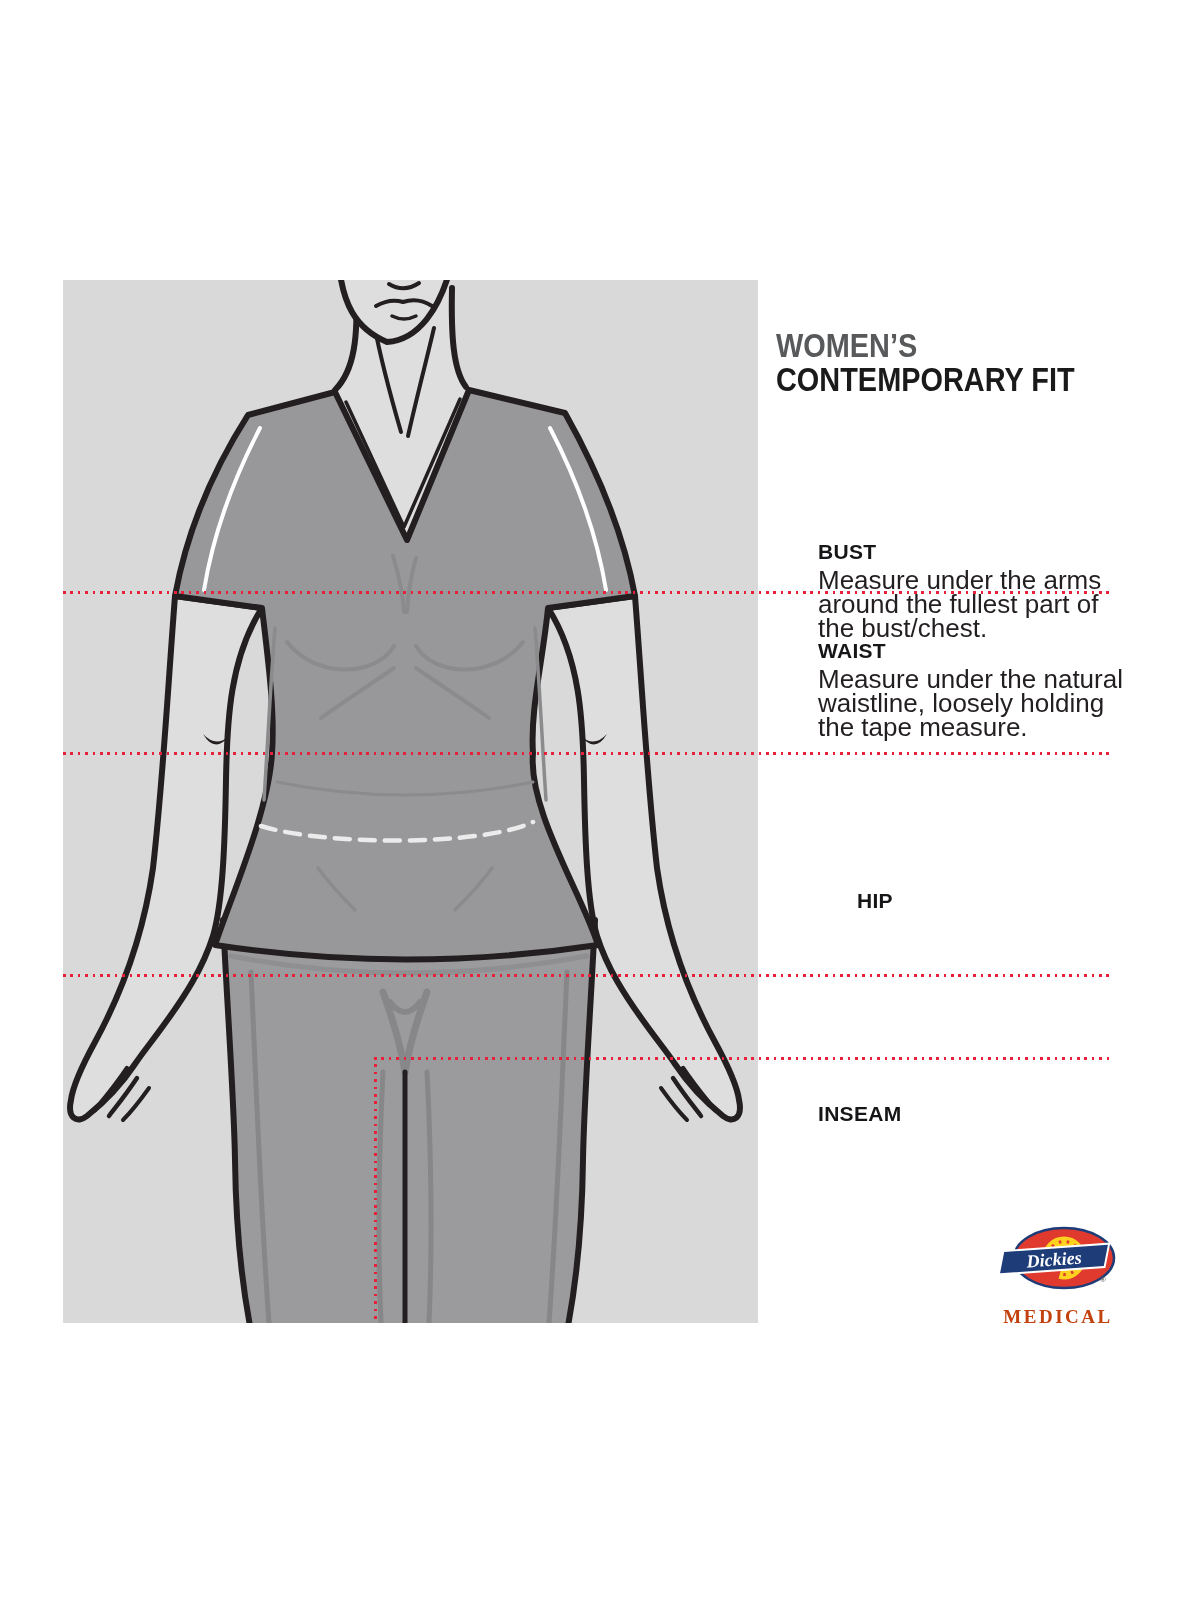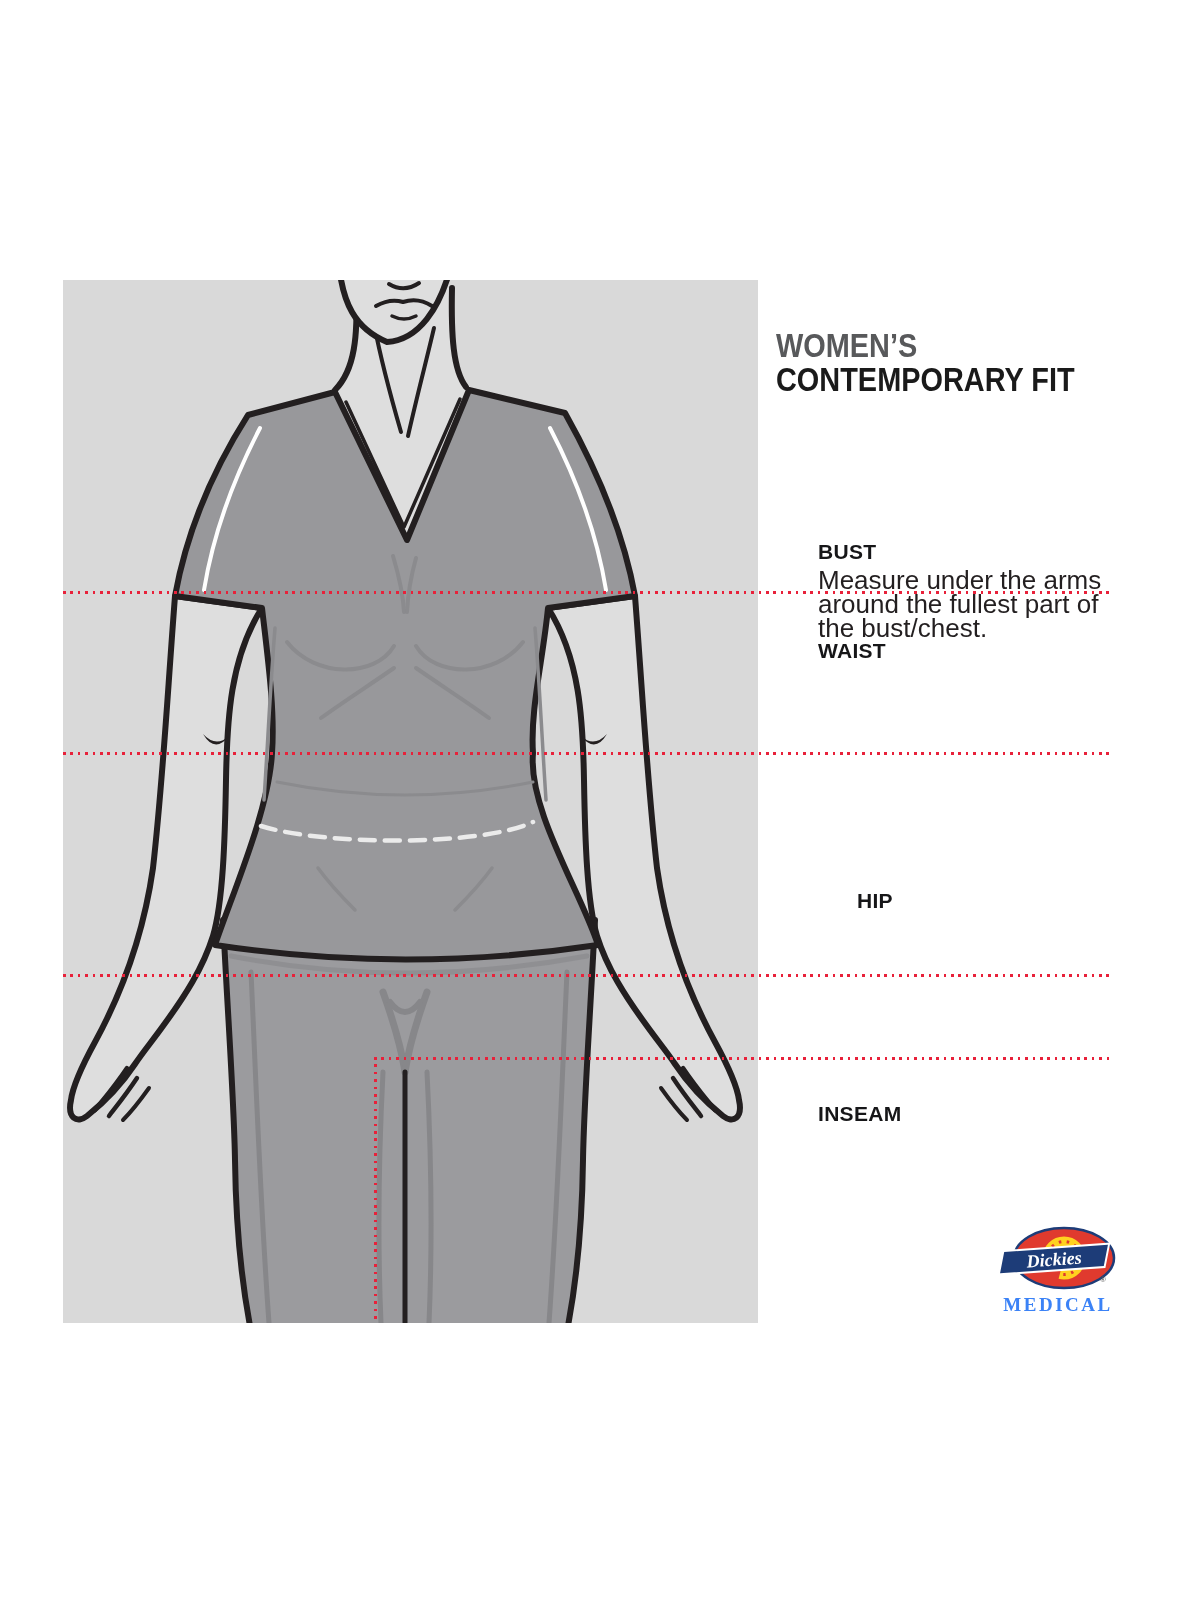--- a/index.html
+++ b/index.html
@@ -33,22 +33,22 @@
   .section .sec-label{font-size:21px;font-weight:bold;color:#161618;margin:0 0 4px 0;letter-spacing:.3px;}
   .section .sec-desc{font-size:26px;line-height:24px;margin:0;white-space:pre-line;}
   #sec-bust{top:500px;margin-top:40px;}
   #sec-waist{top:639px;}
   #sec-hip{top:889px;margin-left:39px;}
   #sec-inseam{top:1102px;}
 
   
   .brand{position:absolute;left:988px;top:1222px;width:140px;z-index:6;}
   .brand svg{display:block;}
-  .brand-medical{margin-top:0;text-align:center;font-family:"Liberation Serif",serif;
-    font-weight:bold;font-size:19px;letter-spacing:2.5px;color:#3b82f6;}
+  .brand-medical{margin-top:12px;text-align:center;font-family:"Liberation Serif",serif;
+    font-weight:bold;font-size:19px;letter-spacing:2.5px;color:#c2410c;}
 </style>
 </head>
 <body>
 
 <div class="panel">
   <svg viewBox="0 0 695 1043" role="img" aria-label="size guide figure">
     <rect width="695" height="1043" fill="#d9d9d9"></rect>
     <g fill="none" stroke-linecap="round" stroke-linejoin="round">
 
       <path d="M294,8 C296,55 293,90 270,112 L344,262 L406,108 C390,90 388,55 389,8 Z" fill="#dedede" stroke="none"></path>
@@ -128,20 +128,23 @@
 </div>
 
 <div class="section" id="sec-bust">
   <div class="sec-label">BUST</div>
   <p class="sec-desc">Measure under the arms
 around the fullest part of
 the bust/chest.</p>
 </div>
 <div class="section" id="sec-waist">
   <div class="sec-label">WAIST</div>
+  <p class="sec-desc">Measure under the natural
+waistline, loosely holding
+the tape measure.</p>
 </div>
 <div class="section" id="sec-hip">
   <div class="sec-label">HIP</div>
 </div>
 <div class="section" id="sec-inseam">
   <div class="sec-label">INSEAM</div>
 </div>
 
 <div class="brand">
   <svg width="140" height="72" viewBox="0 0 140 72">

